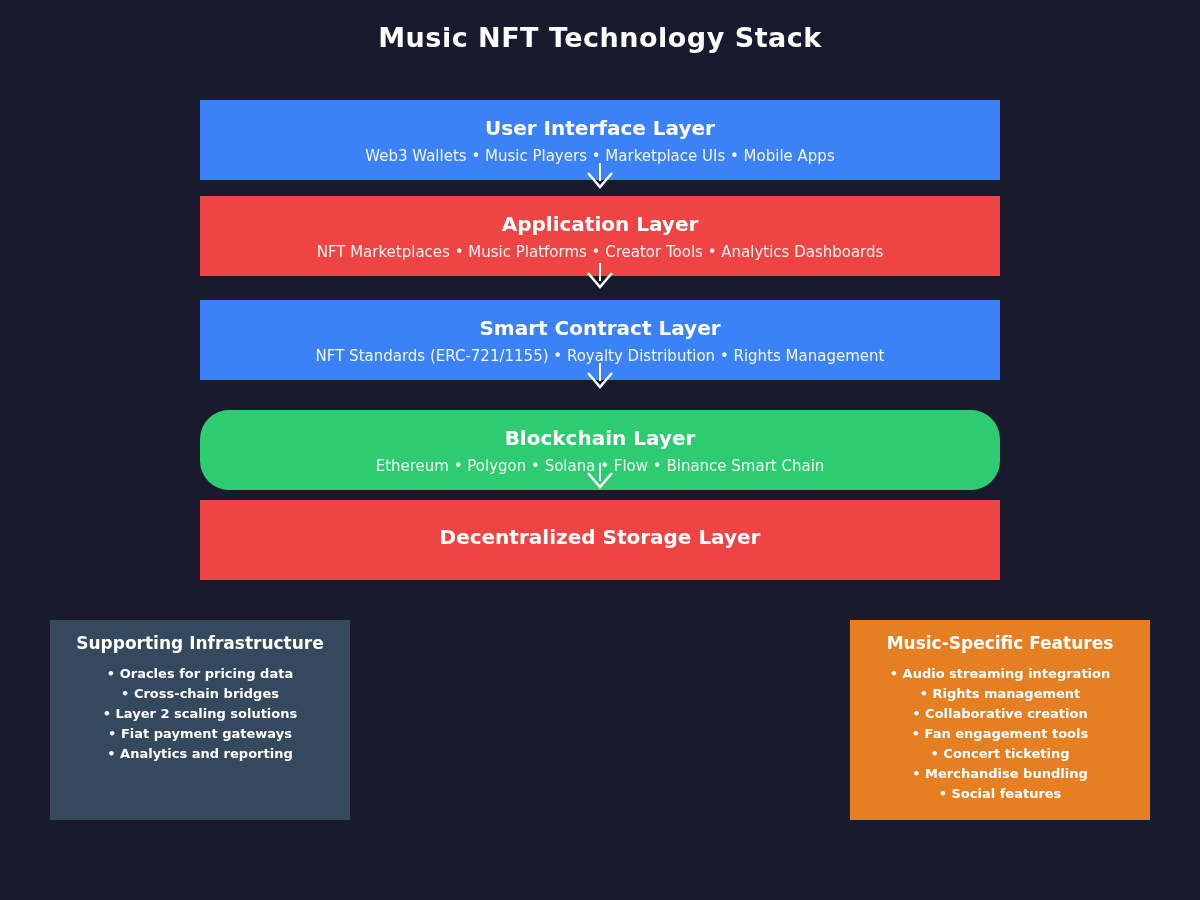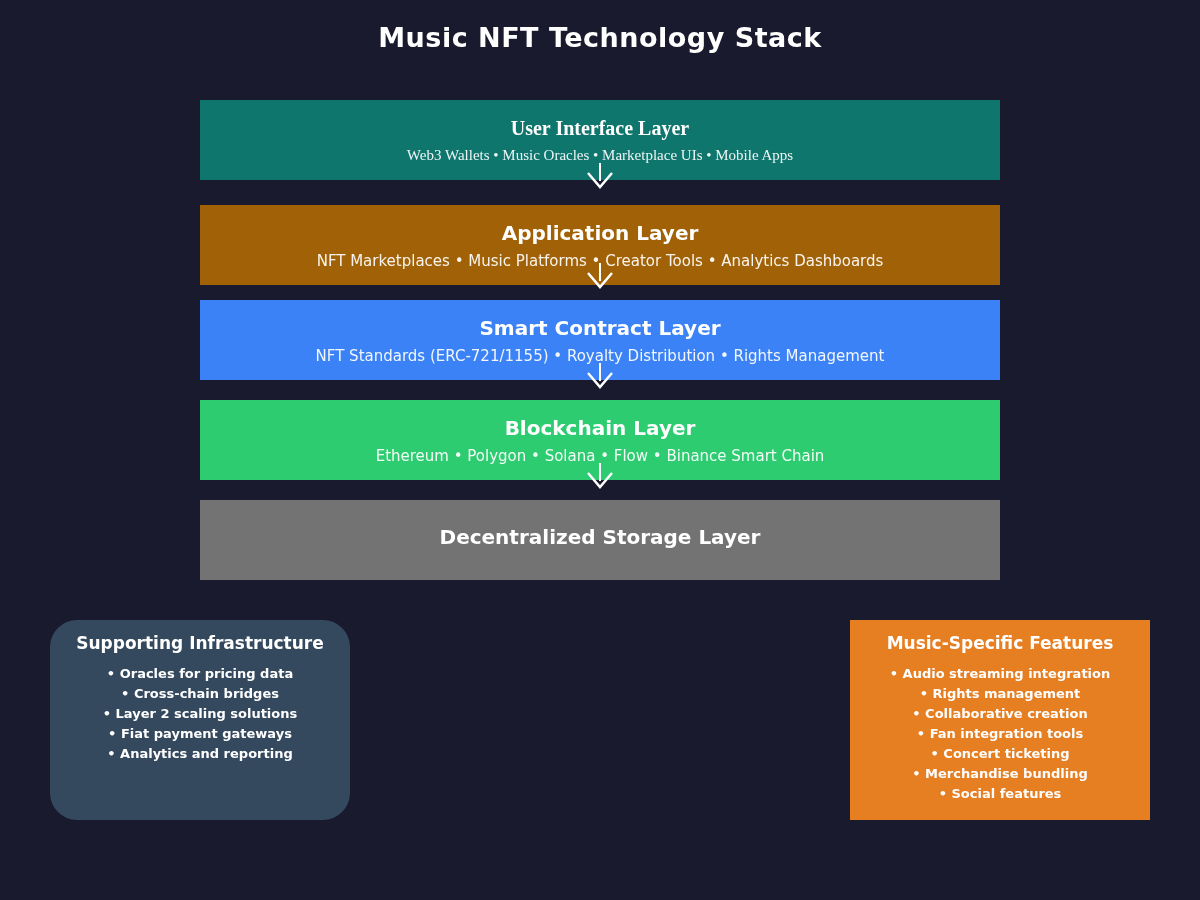--- a/index.html
+++ b/index.html
@@ -77,45 +77,45 @@
     font-size: 17px;
     font-weight: bold;
     margin-bottom: 11px;
   }
   .bullet-line {
     color: #ffffff;
     font-size: 13px;
     line-height: 20px;
     font-weight: bold;
   }
-  .box-left  { left: 50px; border-radius: 27px; }
+  .box-left  { left: 50px; }
   .box-right { left: 850px; }
 </style>
 </head>
 <body>
 
 <div class="canvas" style="background-color: rgb(26, 26, 46);">
 
   <div class="page-title">Music NFT Technology Stack</div>
 
   <div class="stack">
 
-    <div class="layer" style="top: 0px; background-color: #0f766e; font-family: Liberation Serif, serif;">
+    <div class="layer" style="top: 0px; background-color: #3b82f6;">
       <div class="layer-title">User Interface Layer</div>
-      <div class="layer-items">Web3 Wallets • Music Oracles • Marketplace UIs • Mobile Apps</div>
+      <div class="layer-items">Web3 Wallets • Music Players • Marketplace UIs • Mobile Apps</div>
     </div>
 
     <div class="arrow" style="top:60px">
       <svg width="40" height="30" viewBox="0 0 40 30">
         <line x1="20" y1="2" x2="20" y2="20" stroke="#ffffff" stroke-width="2"></line>
         <polyline points="8,12 20,26 32,12" fill="none" stroke="#ffffff" stroke-width="2.5"></polyline>
       </svg>
     </div>
 
-    <div class="layer" style="top: 105px; background-color: #a16207;">
+    <div class="layer" style="top: 96px; background-color: #ef4444;">
       <div class="layer-title">Application Layer</div>
       <div class="layer-items">NFT Marketplaces • Music Platforms • Creator Tools • Analytics Dashboards</div>
     </div>
 
     <div class="arrow" style="top:160px">
       <svg width="40" height="30" viewBox="0 0 40 30">
         <line x1="20" y1="2" x2="20" y2="20" stroke="#ffffff" stroke-width="2"></line>
         <polyline points="8,12 20,26 32,12" fill="none" stroke="#ffffff" stroke-width="2.5"></polyline>
       </svg>
     </div>
@@ -125,33 +125,33 @@
       <div class="layer-items">NFT Standards (ERC-721/1155) • Royalty Distribution • Rights Management</div>
     </div>
 
     <div class="arrow" style="top:260px">
       <svg width="40" height="30" viewBox="0 0 40 30">
         <line x1="20" y1="2" x2="20" y2="20" stroke="#ffffff" stroke-width="2"></line>
         <polyline points="8,12 20,26 32,12" fill="none" stroke="#ffffff" stroke-width="2.5"></polyline>
       </svg>
     </div>
 
-    <div class="layer" style="top: 300px; background-color: rgb(46, 204, 113);">
+    <div class="layer" style="top: 310px; background-color: rgb(46, 204, 113); border-radius: 29px;">
       <div class="layer-title">Blockchain Layer</div>
       <div class="layer-items">Ethereum • Polygon • Solana • Flow • Binance Smart Chain</div>
     </div>
 
     <div class="arrow" style="top:360px">
       <svg width="40" height="30" viewBox="0 0 40 30">
         <line x1="20" y1="2" x2="20" y2="20" stroke="#ffffff" stroke-width="2"></line>
         <polyline points="8,12 20,26 32,12" fill="none" stroke="#ffffff" stroke-width="2.5"></polyline>
       </svg>
     </div>
 
-    <div class="layer" style="top: 400px; background-color: #737373;">
+    <div class="layer" style="top: 400px; background-color: #ef4444;">
       <div class="layer-title">Decentralized Storage Layer</div>
     </div>
 
   </div>
 
   <div class="side-box box-left" style="background-color: rgb(52, 73, 94);">
     <div class="side-box-title">Supporting Infrastructure</div>
     <div class="side-box-items">
         <div class="bullet-line">• Oracles for pricing data</div>
         <div class="bullet-line">• Cross-chain bridges</div>
@@ -160,20 +160,20 @@
         <div class="bullet-line">• Analytics and reporting</div>
       </div>
   </div>
 
   <div class="side-box box-right" style="background-color: rgb(230, 126, 34);">
     <div class="side-box-title">Music-Specific Features</div>
     <div class="side-box-items">
         <div class="bullet-line">• Audio streaming integration</div>
         <div class="bullet-line">• Rights management</div>
         <div class="bullet-line">• Collaborative creation</div>
-        <div class="bullet-line">• Fan integration tools</div>
+        <div class="bullet-line">• Fan engagement tools</div>
         <div class="bullet-line">• Concert ticketing</div>
         <div class="bullet-line">• Merchandise bundling</div>
         <div class="bullet-line">• Social features</div>
       </div>
   </div>
 
 </div>
 
 </body></html>

